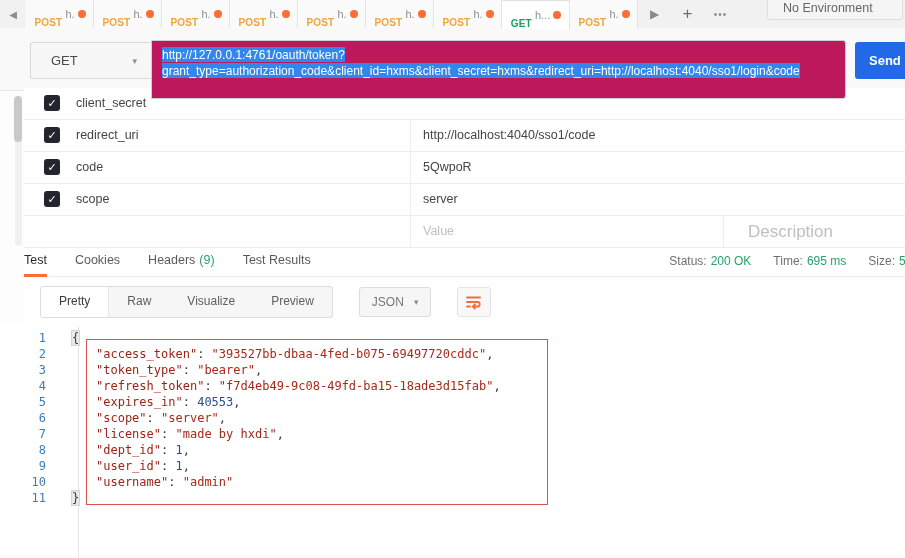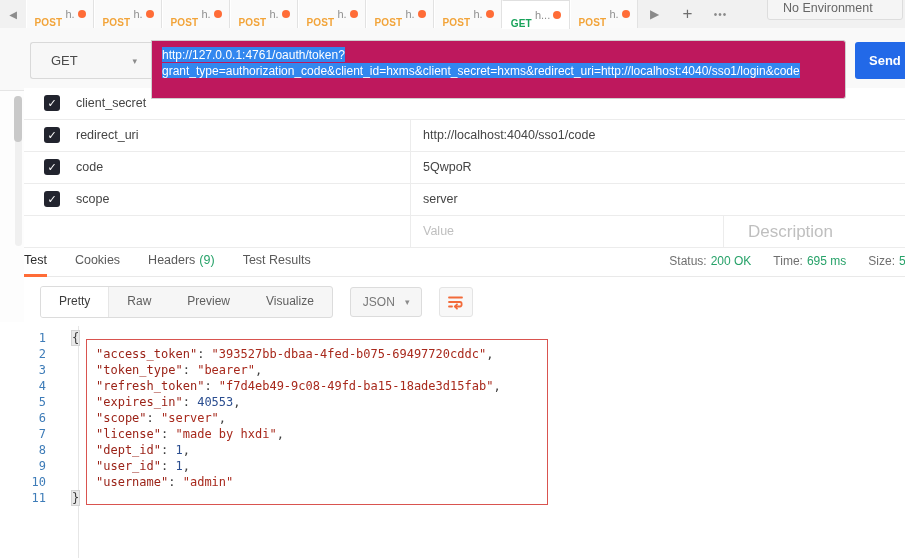--- a/index.html
+++ b/index.html
@@ -71,21 +71,21 @@
         line-height:28px;}
   .rtab.active{color:#2d2d2d;}
   .rtab.active::after{content:"";position:absolute;left:0;right:0;bottom:-1px;height:3px;background:#ff6c37;}
   .rtab .cnt{color:#27a269;margin-left:4px;}
   .resp-meta{position:absolute;right:-14px;top:0;height:30px;display:flex;align-items:center;gap:22px;
              font-size:12px;white-space:nowrap;}
   .resp-meta .mlabel{color:#6f6f6f;}
   .resp-meta .mvalue{color:#27a269;margin-left:4px;}
 
   
-  .viewbar{position:absolute;left:40px;top:287px;height:30px;display:flex;align-items:center;gap:17px;}
+  .viewbar{position:absolute;left:40px;top:287px;height:30px;display:flex;align-items:center;gap:26px;}
   .seg-group{display:flex;height:30px;border:1px solid #dcdcdc;border-radius:3px;background:#f6f6f6;
              overflow:hidden;}
   .seg{padding:0 18px;line-height:28px;font-size:12px;color:#5f5f5f;cursor:pointer;}
   .seg.active{background:#fff;color:#3c3c3c;border-right:1px solid #e6e6e6;}
   .json-select{height:30px;border:1px solid #dcdcdc;border-radius:3px;background:#f6f6f6;display:flex;
                align-items:center;padding:0 12px;gap:10px;font-size:12px;color:#777;cursor:pointer;box-sizing:border-box;}
   .json-select .caret{font-size:9px;color:#8b8b8b;}
   .wrap-btn{width:34px;height:30px;border:1px solid #e4e4e4;border-radius:3px;background:#f8f8f8;
             display:flex;align-items:center;justify-content:center;cursor:pointer;box-sizing:border-box;}
 
@@ -239,22 +239,22 @@
       <span>
         <span class="mlabel">Size:</span><span class="mvalue">522</span>
       </span>
     </div>
   </div>
 
   <div class="viewbar">
     <div class="seg-group" id="viewtabs">
         <div class="seg active">Pretty</div>
         <div class="seg">Raw</div>
+        <div class="seg">Visualize</div>
         <div class="seg">Preview</div>
-        <div class="seg">Visualize</div>
       </div>
     <div class="json-select">
       <span>JSON</span>
       <span class="caret">▾</span>
     </div>
     <div class="wrap-btn">
       <svg width="18" height="16" viewBox="0 0 18 16">
         <g stroke="#f26b3a" stroke-width="1.8" fill="none" stroke-linecap="round">
           <path d="M2 3.5 H15"></path>
           <path d="M2 8 H13 C15.2 8 15.2 12.5 13 12.5 H8"></path>

